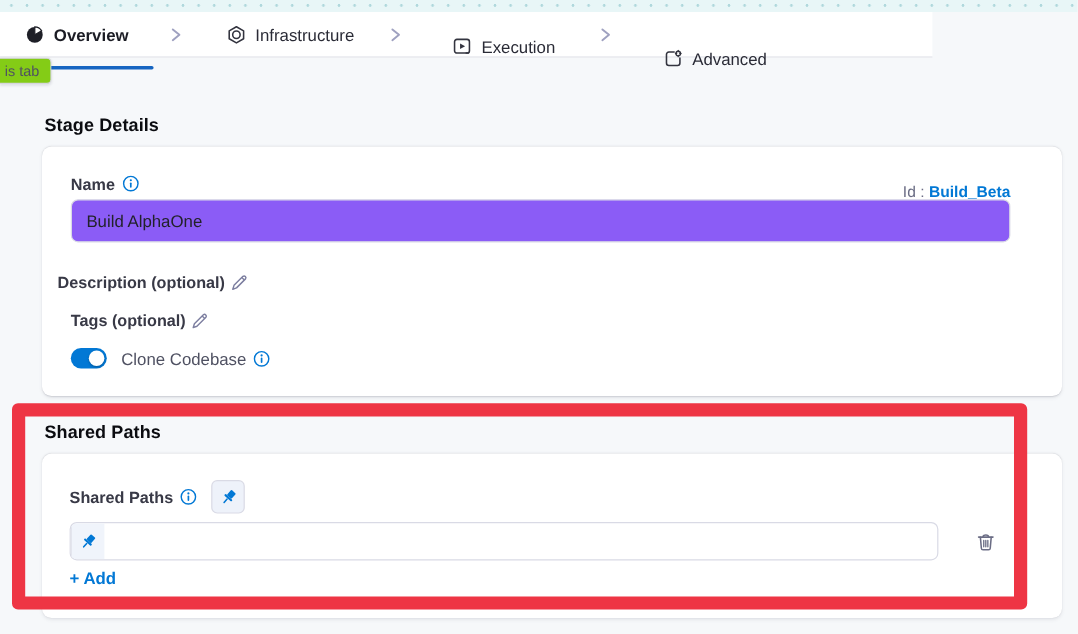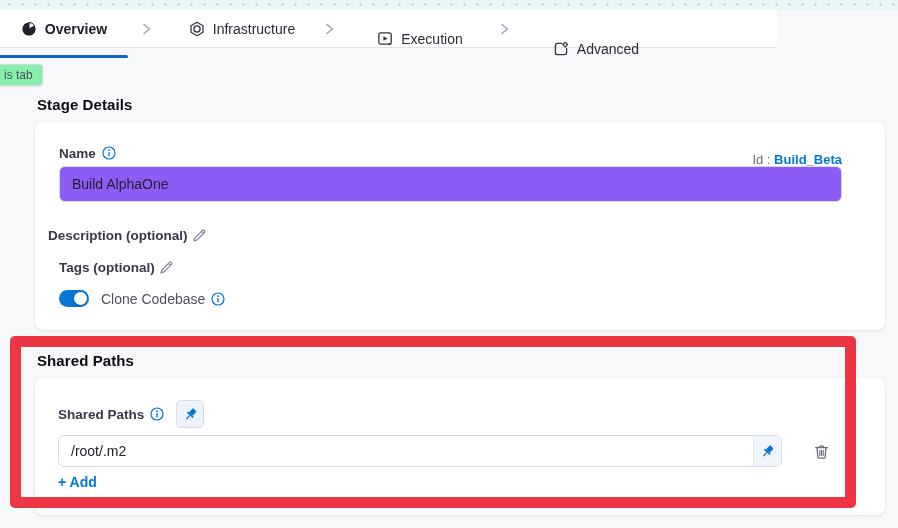--- a/index.html
+++ b/index.html
@@ -33,23 +33,23 @@
   .tab-underline {
     position:absolute; left:0; top:45px; width:128px; height:3px;
     background:#1665c1; border-radius:0 2px 2px 0;
   }
   .tab-chevron {
     position:absolute; top:11px; width:16px; height:16px; color:#9fa1c0;
   }
   .ticon { width:16px; height:16px; display:block; }
   
   .tooltip {
-    position:absolute; left:0; top:64px; height:22px;
+    position:absolute; left:0; top:48px; height:22px;
     padding:3px 9px 3px 4px;
-    background:#86efac; border:1px solid #d6d6dc; border-left:none;
+    background:#84cc16; border:1px solid #d6d6dc; border-left:none;
     border-radius:0 4px 4px 0;
     font-size:12px; color:#4f5162; line-height:15px;
     box-shadow:0 1px 2px rgba(40,41,61,.10);
   }
   
   .section-heading {
     position:absolute; left:37px;
     font-size:15px; font-weight:700; color:#0b0c10; letter-spacing:.1px;
   }
   
@@ -262,21 +262,20 @@
           <rect x="5.3" y="1.2" width="5.4" height="6.2" rx="0.8"></rect>
           <rect x="3.7" y="7.4" width="8.6" height="1.9" rx="0.9"></rect>
           <rect x="7.3" y="9.3" width="1.4" height="5.4" rx="0.7"></rect>
         </g>
       </svg>
     </button>
   </div>
 
   <div class="sp-input-row">
     <div class="sp-input-group">
-      <input type="text" value="/root/.m2" style="">
       <div class="sp-pin-segment">
         <svg class="pin-icon" viewBox="0 0 16 16">
           <g transform="rotate(42 8 8)" fill="#0278d5">
             <rect x="5.3" y="1.2" width="5.4" height="6.2" rx="0.8"></rect>
             <rect x="3.7" y="7.4" width="8.6" height="1.9" rx="0.9"></rect>
             <rect x="7.3" y="9.3" width="1.4" height="5.4" rx="0.7"></rect>
           </g>
         </svg>
       </div>
     </div>

